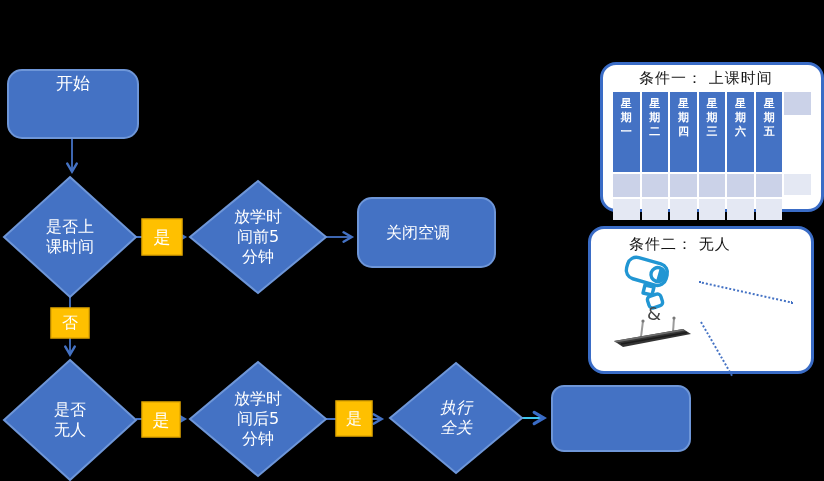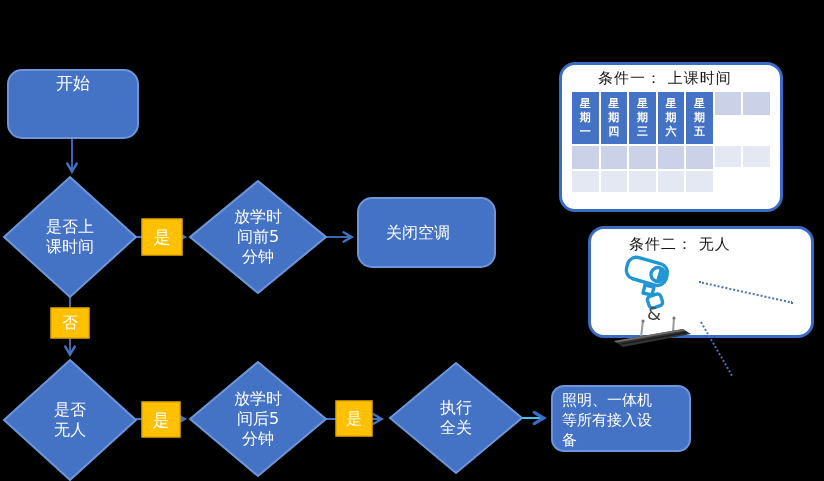--- a/index.html
+++ b/index.html
@@ -12,21 +12,21 @@
        color:#fff;white-space:pre-line;text-align:center;line-height:20px;
        pointer-events:none;}
   .lbl.left{justify-content:flex-start;text-align:left;}
 
   .panel{position:absolute;background:#fff;border:3px solid #3a6cc6;
          border-radius:16px;box-sizing:border-box;}
   .panel-title{color:#141414;font-size:15px;letter-spacing:1px;}
 
   #wk-table{display:grid;grid-template-columns:repeat(7,1fr);gap:2px;
             margin:4px 10px 0 10px;}
-  .wk{background:#4472c4;color:#fff;height:52px;font-size:11px;font-weight:bold;
+  .wk{background:#4472c4;color:#fff;height:80px;font-size:11px;font-weight:bold;
       line-height:14px;word-break:break-all;text-align:center;
       padding:5px 7px 16px 7px;box-sizing:border-box;}
   .r1{background:#cbd2e8;height:23px;}
   .r2{background:#e4e8f3;height:21px;}
 
   .dash{position:absolute;border-top:2px dotted #4472c4;transform-origin:left center;}
   .amp{position:absolute;color:#444;font-size:18px;line-height:18px;}
 </style>
 </head>
 <body>
@@ -75,31 +75,28 @@
 分钟</div>
   <div class="lbl left" style="left:358px;top:198px;width:125px;height:69px;font-size:16px;padding-left:28px;">关闭空调</div>
   <div class="lbl" style="left:51px;top:308px;width:38px;height:30px;font-size:16px;">否</div>
   <div class="lbl" style="left:5px;top:398px;width:130px;height:44px;font-size:16px;text-align:right;">是否
 无人</div>
   <div class="lbl" style="left:142px;top:402px;width:38px;height:35px;font-size:17px;">是</div>
   <div class="lbl" style="left:198px;top:388px;width:120px;height:62px;font-size:16px;">放学时
 间后5
 分钟</div>
   <div class="lbl" style="left:336px;top:401px;width:36px;height:35px;font-size:16px;">是</div>
-  <div class="lbl" style="left:396px;top:396px;width:120px;height:44px;font-size:16px;">执行
+  <div class="lbl" style="left:396px;top:396px;width:120px;height:44px;font-size:16px;font-style:italic;">执行
 全关</div>
-  <div class="lbl left" style="left:552px;top:386px;width:126px;height:60px;font-size:15px;
-       padding:4px 0 0 10px;align-items:flex-start;">照明、一体机
-等所有接入设
-备</div>
 
-  <div class="panel" style="left:559px;top:62px;width:224px;height:150px;">
+  <div class="panel" style="left:600px;top:62px;width:224px;height:150px;">
     <div class="panel-title" style="margin:4px 0 0 36px;">条件一： 上课时间</div>
     <div id="wk-table">
       <div class="wk">星期一</div>
+      <div class="wk">星期二</div>
       <div class="wk">星期四</div>
       <div class="wk">星期三</div>
       <div class="wk">星期六</div>
       <div class="wk">星期五</div>
       <div class="r1"></div>
         <div class="r1"></div>
         <div class="r1"></div>
         <div class="r1"></div>
         <div class="r1"></div>
         <div class="r1"></div>
@@ -107,21 +104,21 @@
       <div class="r2"></div>
         <div class="r2"></div>
         <div class="r2"></div>
         <div class="r2"></div>
         <div class="r2"></div>
         <div class="r2"></div>
         <div class="r2"></div>
     </div>
   </div>
 
-  <div class="panel" style="left:588px;top:226px;width:226px;height:112px;">
+  <div class="panel" style="left:588px;top:226px;width:226px;height:148px;">
     <div class="panel-title" style="margin:6px 0 0 38px;">条件二： 无人</div>
 
     <svg style="position:absolute;left:30px;top:24px;" width="62" height="58" viewBox="0 0 62 58">
       <g fill="none" stroke="#2196d3" stroke-width="3.4" stroke-linejoin="round" stroke-linecap="round">
         <g transform="rotate(16 28 20)">
           <rect x="5" y="8" width="41" height="22" rx="9"></rect>
           <circle cx="37" cy="19" r="7"></circle>
           <path d="M37,12 a7,7 0 0 1 0,14 z" fill="#2196d3" stroke="none"></path>
         </g>
         <path d="M24,32 l9,2 -2,8 -9,-2 z"></path>

